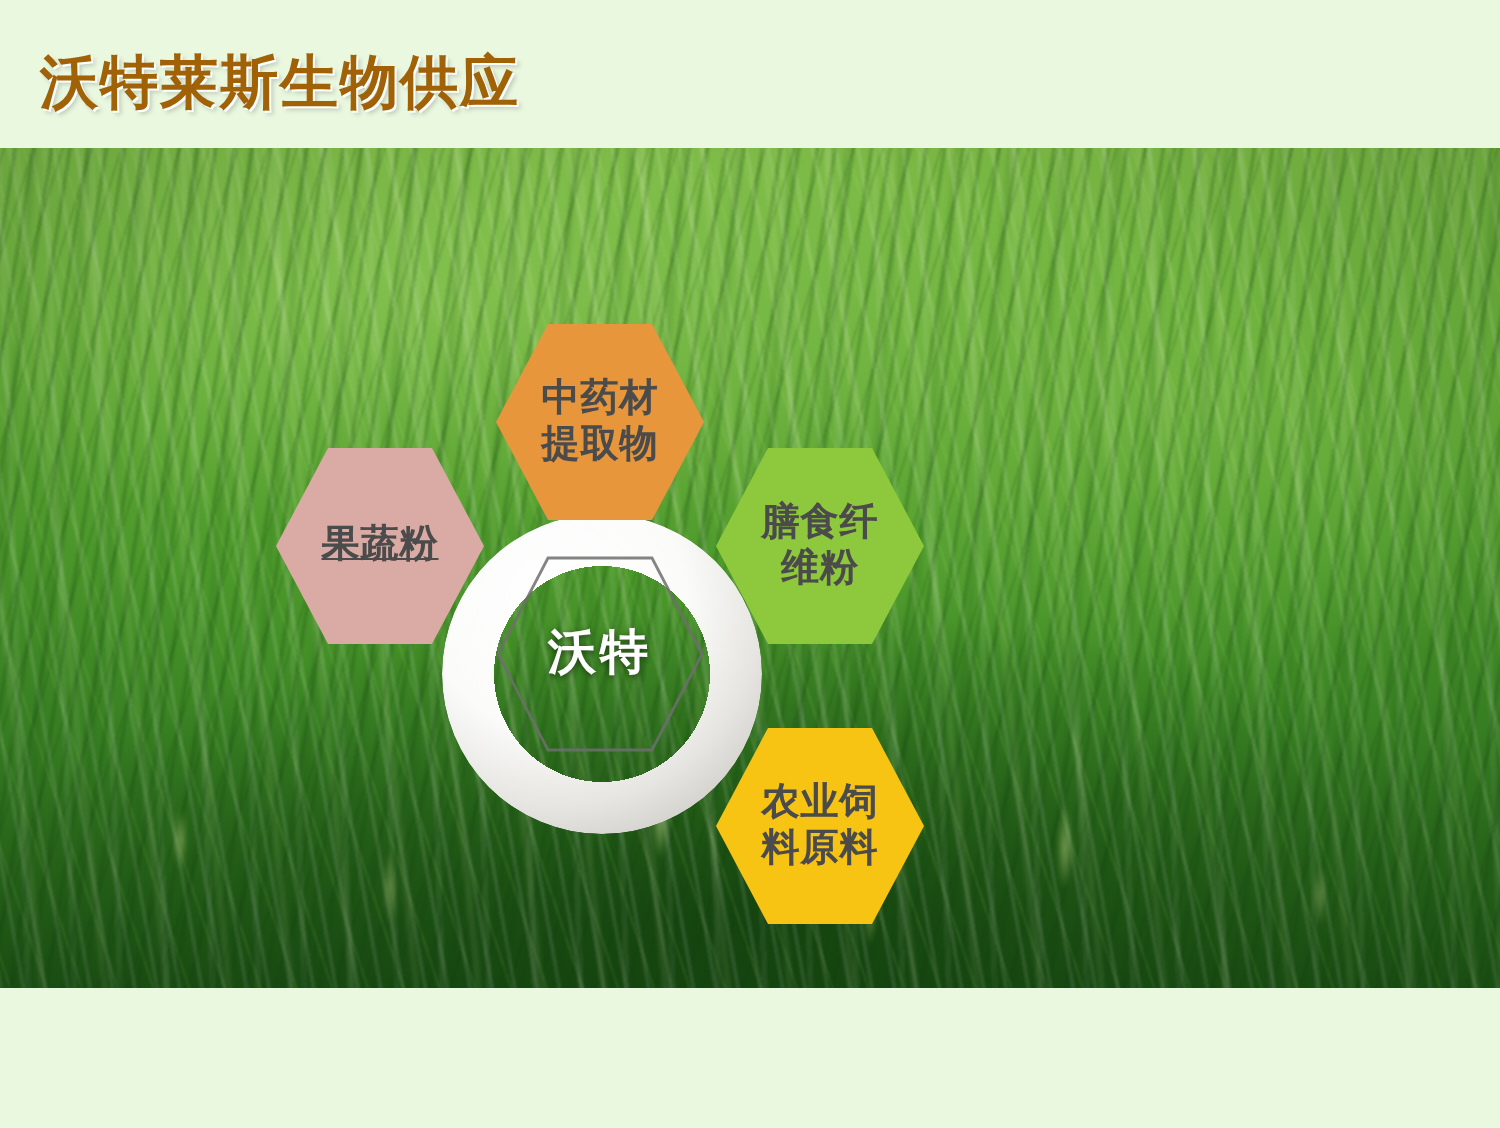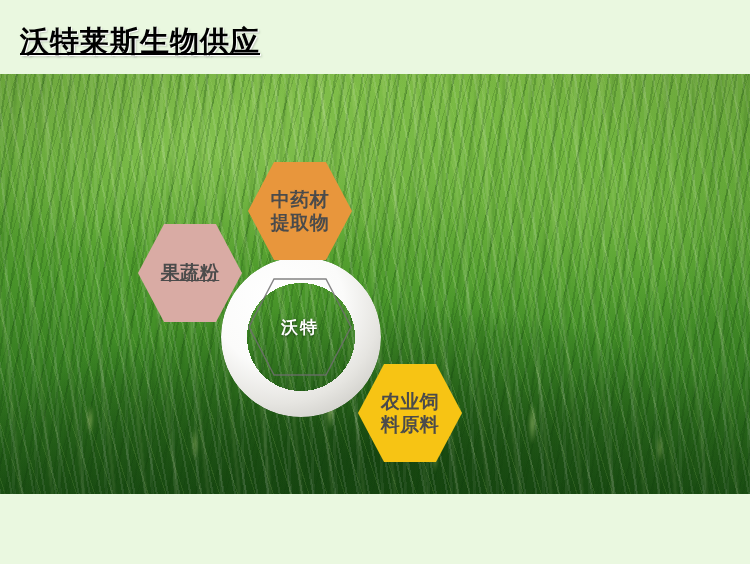--- a/index.html
+++ b/index.html
@@ -13,24 +13,23 @@
   }
 
   
   .page-header{
     position:absolute;left:0;top:0;width:750px;height:74px;
     background:#eaf8e0;
   }
   .page-header .title{
     position:absolute;left:20px;top:22px;
     font-size:29px;font-weight:bold;letter-spacing:1px;
-    color:#000000;
+    color:#a16207;
     text-shadow:1px 1px 0 #ffffff, 2px 2px 2px rgba(120,130,120,.35);
     white-space:nowrap;
-    text-decoration:underline;
   }
 
   
   .hero{
     position:absolute;left:0;top:74px;width:750px;height:420px;
     overflow:hidden;
     background:#701a75;
   }
   
   .hero .field{
@@ -104,21 +103,21 @@
   .hex.h-feed     {left:220px;top:170px; background:#f7c414;margin-top:32px;}
   .hex.h-peptide  {left:110px;top:232px; background:#cbb3f0;}
   .hex.h-plantext {left:0px;  top:170px; background:#3f9c7f;}
   .hex.h-fruitveg {left:0px;  top:62px;  background:#d9aba4;text-decoration:underline;}
 
   .hex.h-center{
     left:110px;top:116px;
     background:transparent;
     border:0;
     color:#ffffff;
-    font-size:17px;
+    font-size:24px;
     letter-spacing:2px;
     line-height:1.3;
     text-shadow:0 1px 3px rgba(0,0,0,.55);
     z-index:3;
   }
   .hex-outline{
     position:absolute;left:110px;top:116px;width:104px;height:98px;
     z-index:2;pointer-events:none;
   }
   .hex-outline svg{display:block;width:104px;height:98px;}
@@ -147,20 +146,26 @@
 
     <div class="white-ring"></div>
 
     <div class="hex h-tcm">
       <span class="lbl">
         <span>中药材</span><br>
         <span>提取物</span>
       </span>
     </div>
 
+    <div class="hex h-fiber">
+      <span class="lbl">
+        <span>膳食纤</span><br>
+        <span>维粉</span>
+      </span>
+    </div>
 
     <div class="hex h-feed">
       <span class="lbl">
         <span>农业饲</span><br>
         <span>料原料</span>
       </span>
     </div>
 
 
 

